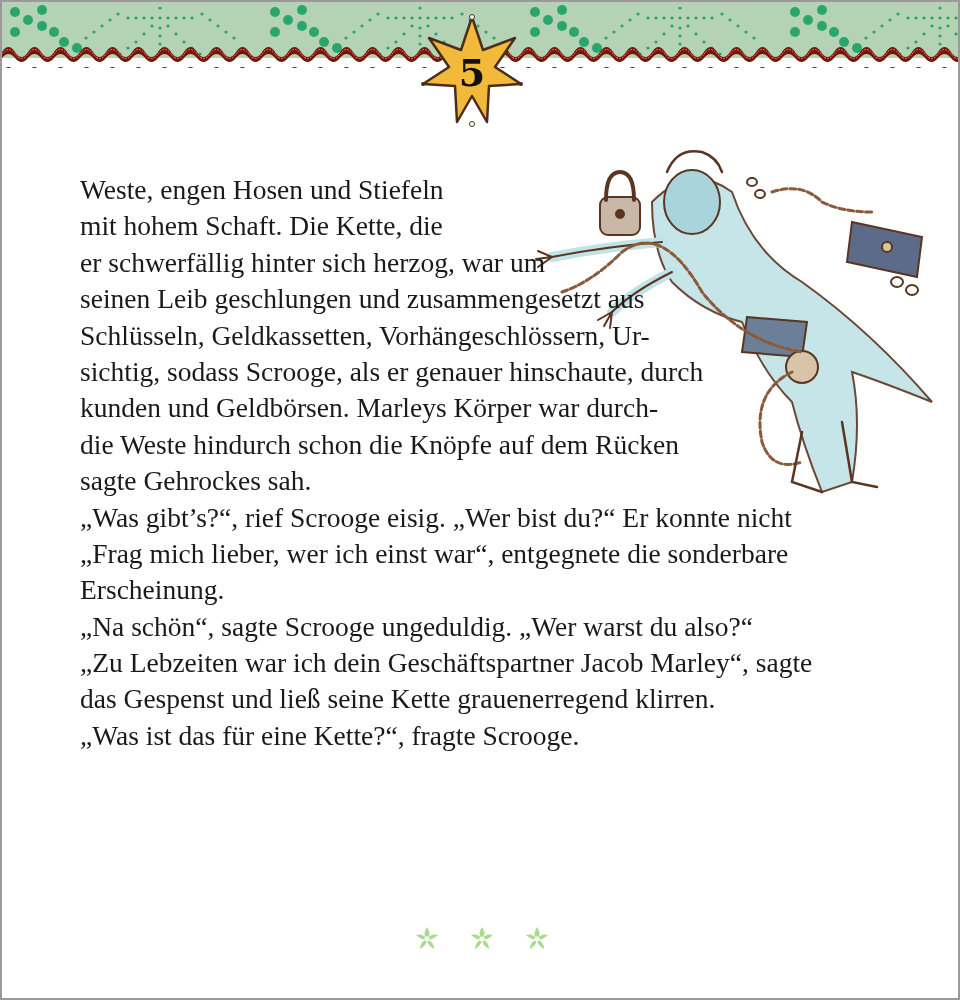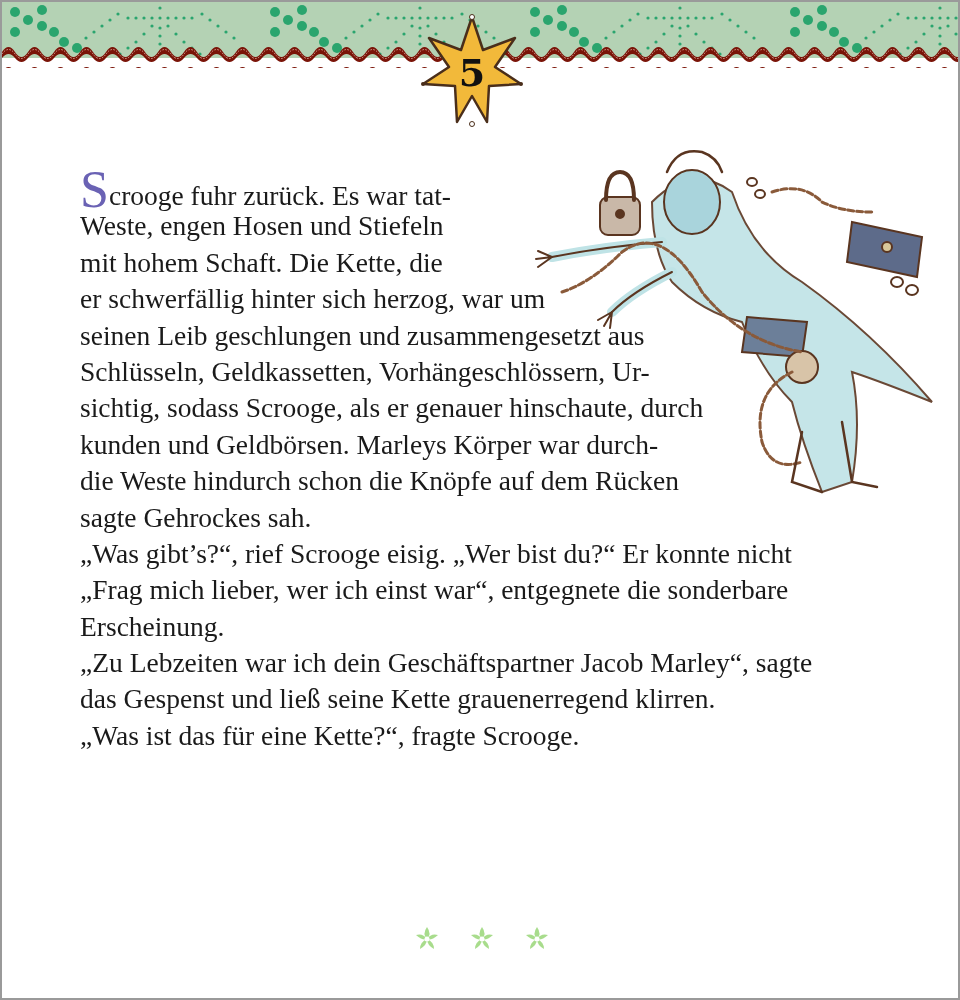--- a/index.html
+++ b/index.html
@@ -126,33 +126,33 @@
       <ellipse cx="258" cy="52" rx="5" ry="4" fill="#fff"></ellipse>
       <ellipse cx="395" cy="140" rx="6" ry="5" fill="#fff"></ellipse>
       <ellipse cx="410" cy="148" rx="6" ry="5" fill="#fff"></ellipse>
 
       <path d="M300 290 L290 340 L320 350" stroke-width="2.5"></path>
       <path d="M340 280 L350 340 L375 345" stroke-width="2.5"></path>
     </g>
   </svg>
 
   <div class="text">
-    <div class="line"><span class="dropcap">S</span><span>crooge fuhr zurück. Es war tat-</span></div>
     <div class="line">Weste, engen Hosen und Stiefeln</div>
     <div class="line">mit hohem Schaft. Die Kette, die</div>
     <div class="line">er schwerfällig hinter sich herzog, war um</div>
     <div class="line">seinen Leib geschlungen und zusammengesetzt aus</div>
     <div class="line">Schlüsseln, Geldkassetten, Vorhängeschlössern, Ur-</div>
     <div class="line">sichtig, sodass Scrooge, als er genauer hinschaute, durch</div>
     <div class="line">kunden und Geldbörsen. Marleys Körper war durch-</div>
     <div class="line">die Weste hindurch schon die Knöpfe auf dem Rücken</div>
     <div class="line">sagte Gehrockes sah.</div>
     <div class="line">„Was gibt’s?“, rief Scrooge eisig. „Wer bist du?“ Er konnte nicht</div>
     <div class="line">„Frag mich lieber, wer ich einst war“, entgegnete die sonderbare</div>
     <div class="line">Erscheinung.</div>
+    <div class="line">„Na schön“, sagte Scrooge ungeduldig. „Wer warst du also?“</div>
     <div class="line">„Zu Lebzeiten war ich dein Geschäftspartner Jacob Marley“, sagte</div>
     <div class="line">das Gespenst und ließ seine Kette grauenerregend klirren.</div>
     <div class="line">„Was ist das für eine Kette?“, fragte Scrooge.</div>
   </div>
 
   <svg class="flowers" viewBox="0 0 150 40">
     <g fill="#a8dc8c">
       <g transform="translate(20,20)">
         <path d="M0 -12 Q5 -5 0 0 Q-5 -5 0 -12Z"></path>
           <path d="M11 -4 Q4 2 0 0 Q4 -6 11 -4Z" transform="rotate(0)"></path>

